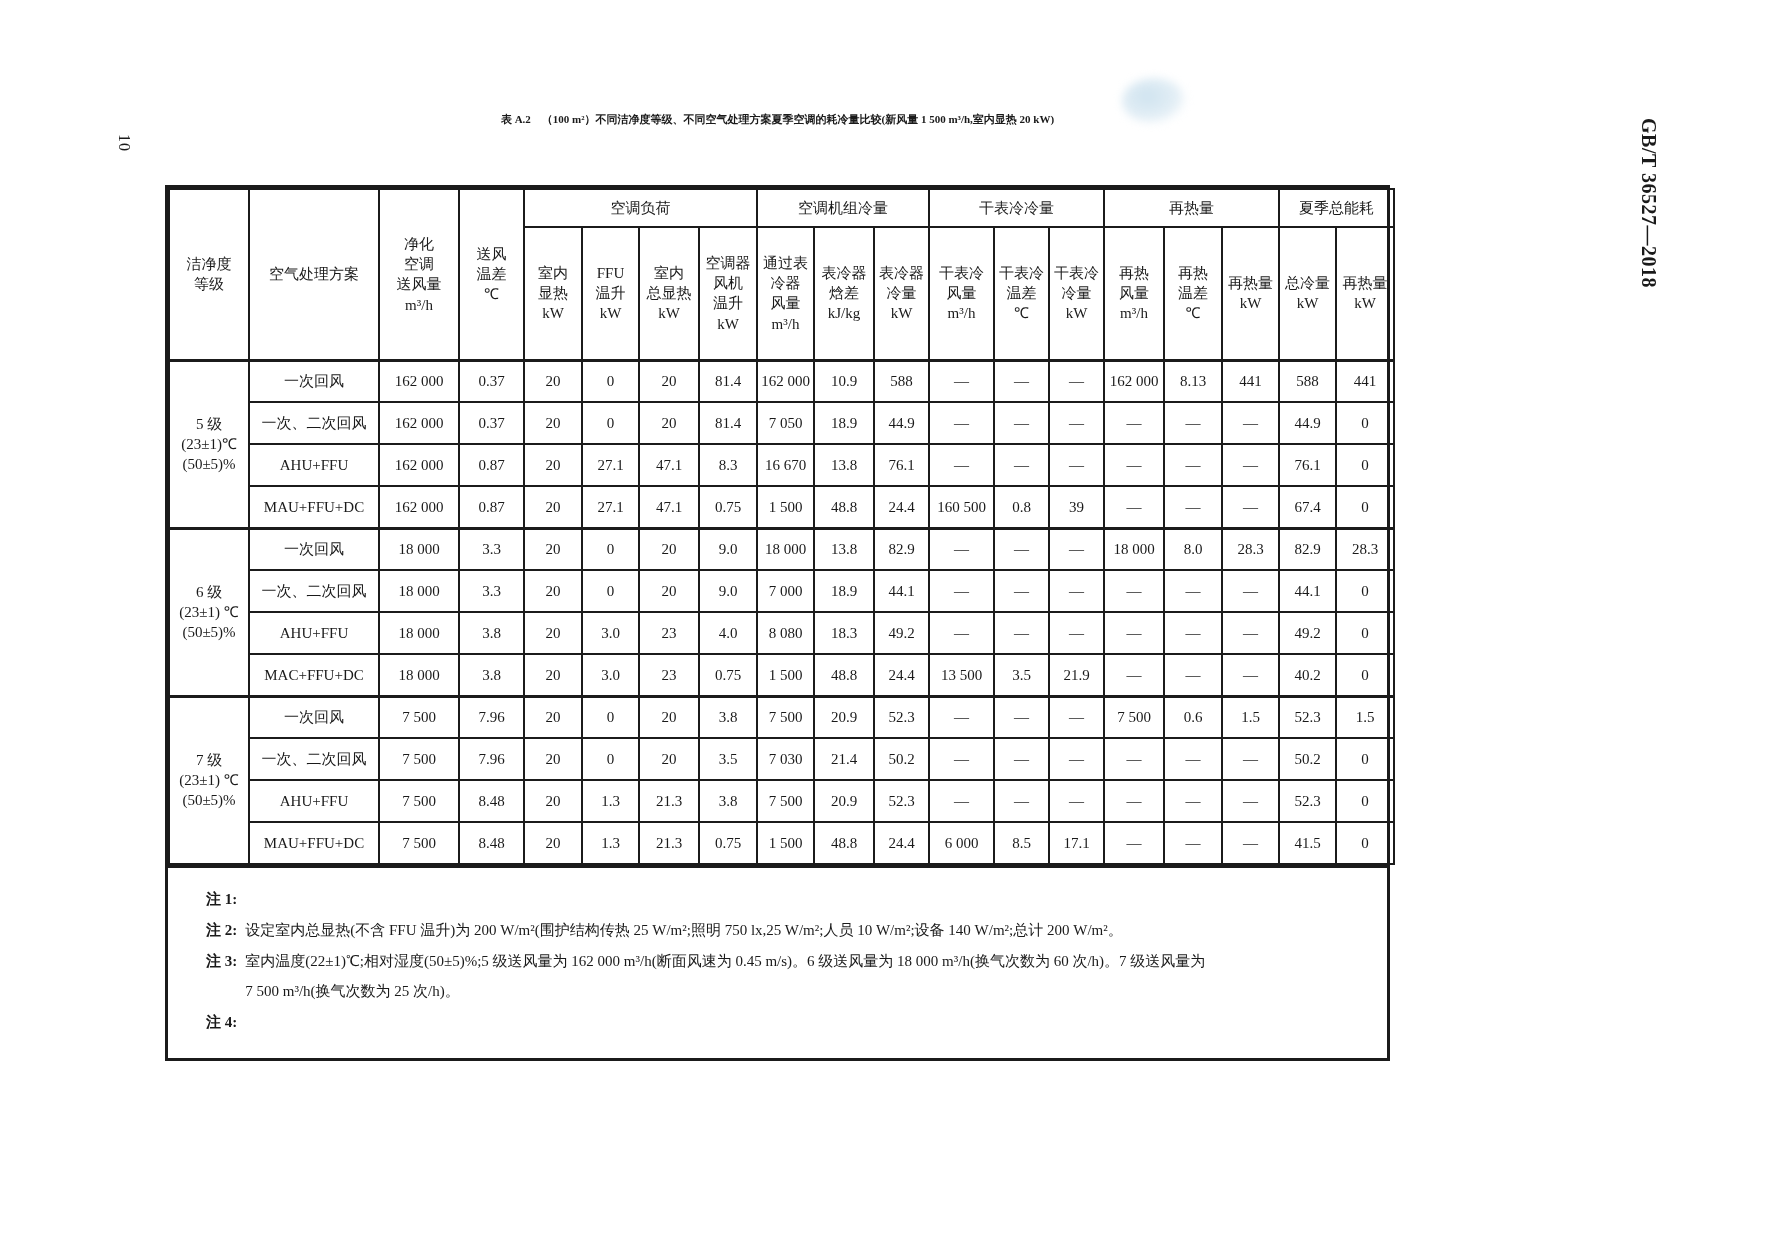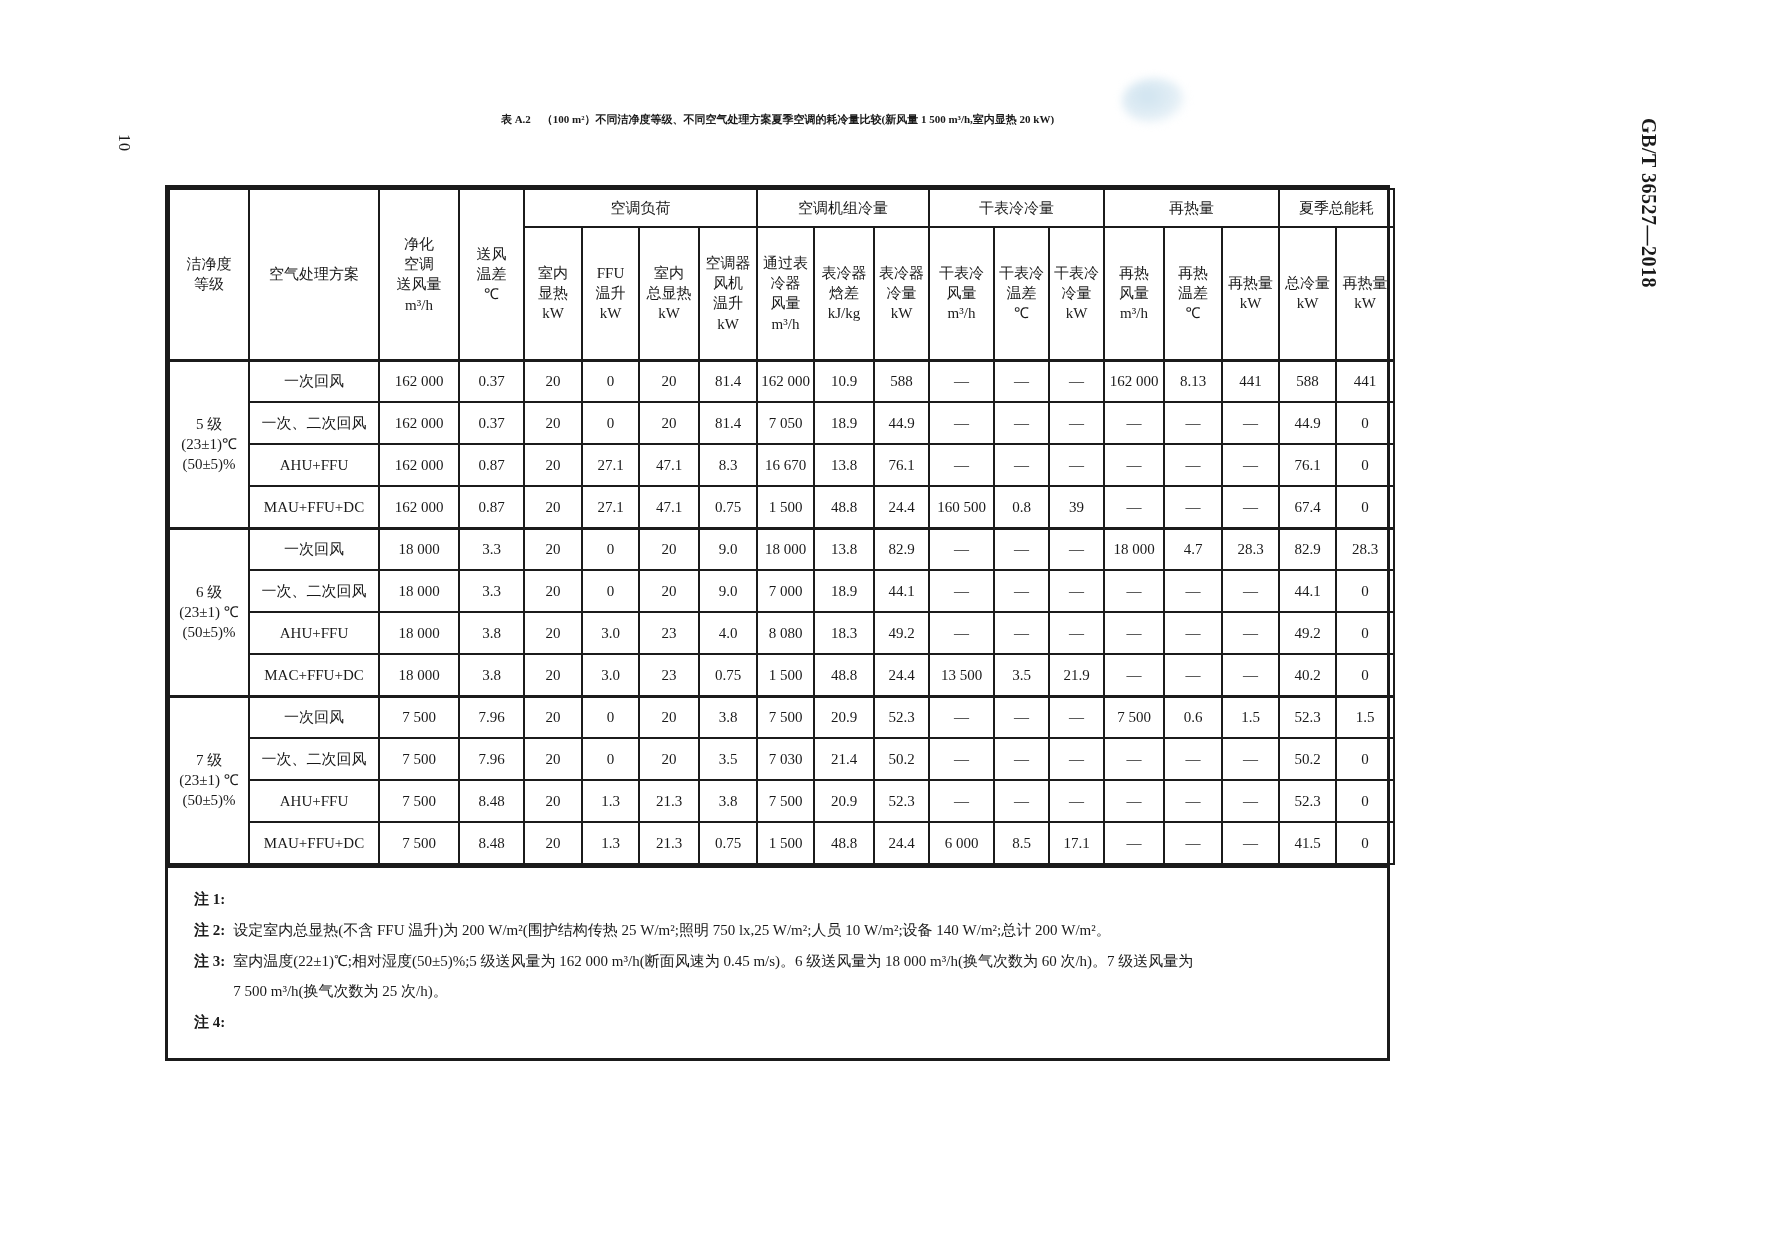--- a/index.html
+++ b/index.html
@@ -48,21 +48,21 @@
   }
   thead tr.group-row th{height:38px;}
   thead tr.sub-row th{height:133px;}
   thead tr.sub-row th, thead th[rowspan]{border-bottom:3px solid #1b1b1b;}
   tbody tr{height:42px;}
   tbody tr.group-start td{border-top:3px solid #1b1b1b;}
   td.scheme-cell{font-size:15.5px;}
   td.level-cell{font-size:15px;line-height:1.8;}
   .notes{
     border-top:3px solid #1b1b1b;
-    padding:15px 20px 20px 26px;
+    padding:15px 20px 20px 38px;
   }
   .note-item{
     display:flex;align-items:flex-start;
     font-size:15px;line-height:30px;margin:1px 0;
   }
   .note-label{font-weight:bold;white-space:nowrap;margin-right:8px;}
   .note-text{white-space:pre-line;}
 </style>
 </head>
 <body>
@@ -260,21 +260,21 @@
             <td>0</td>
             <td>20</td>
             <td>9.0</td>
             <td>18 000</td>
             <td>13.8</td>
             <td>82.9</td>
             <td>—</td>
             <td>—</td>
             <td>—</td>
             <td>18 000</td>
-            <td>4.7</td>
+            <td>8.0</td>
             <td>28.3</td>
             <td>82.9</td>
             <td>28.3</td>
           </tr>
           <tr>
             <td class="scheme-cell">一次、二次回风</td>
             <td>18 000</td>
             <td>3.3</td>
             <td>20</td>
             <td>0</td>

